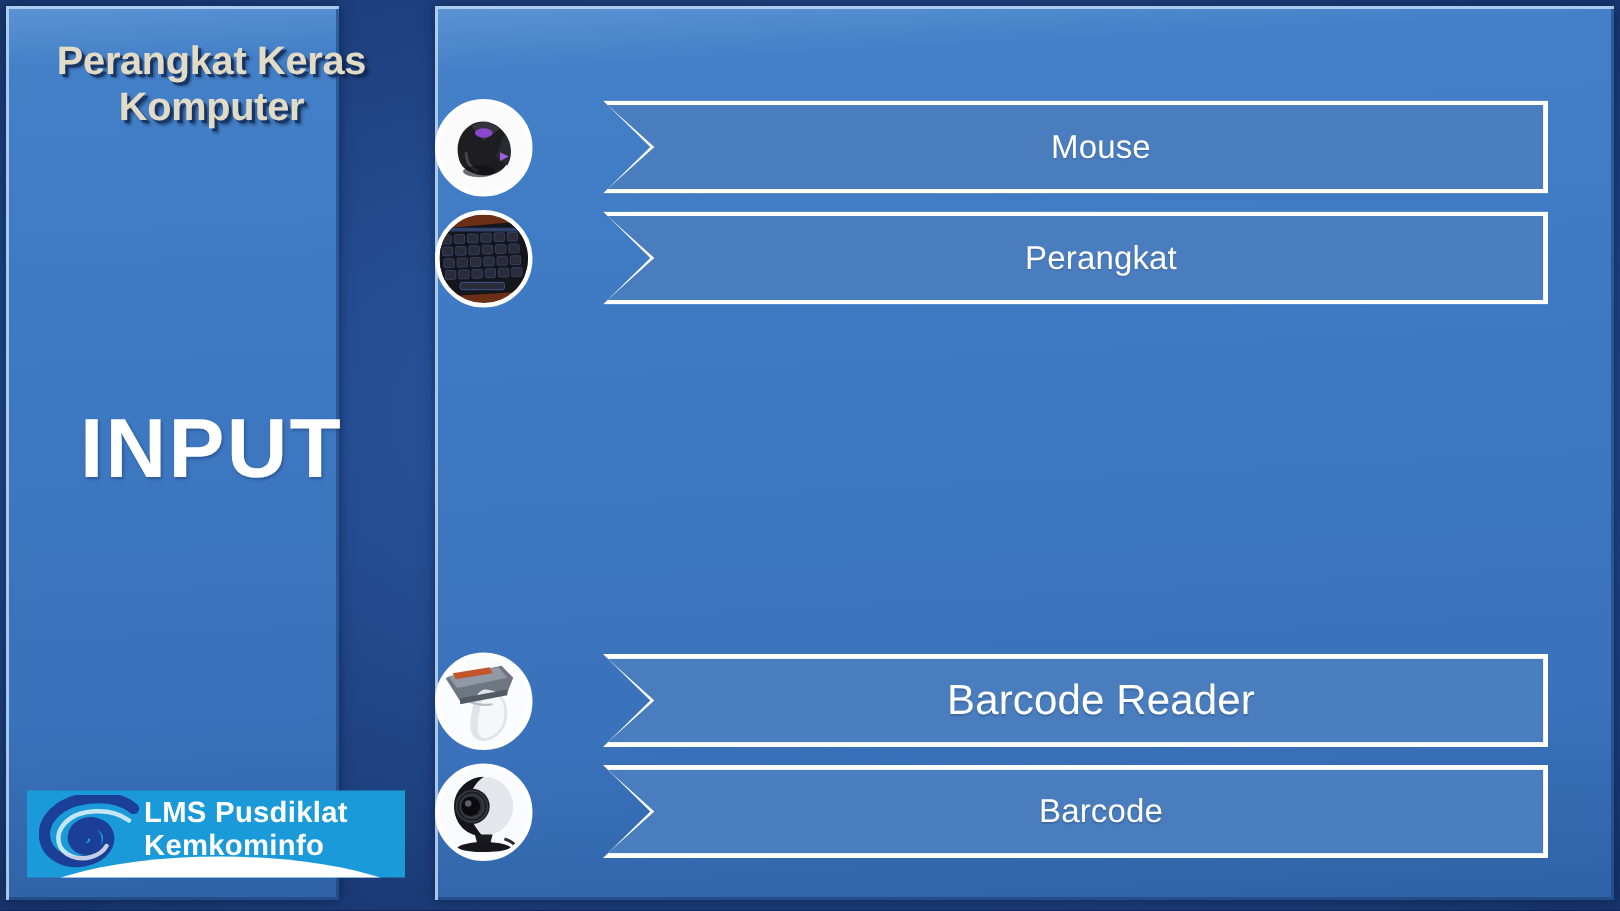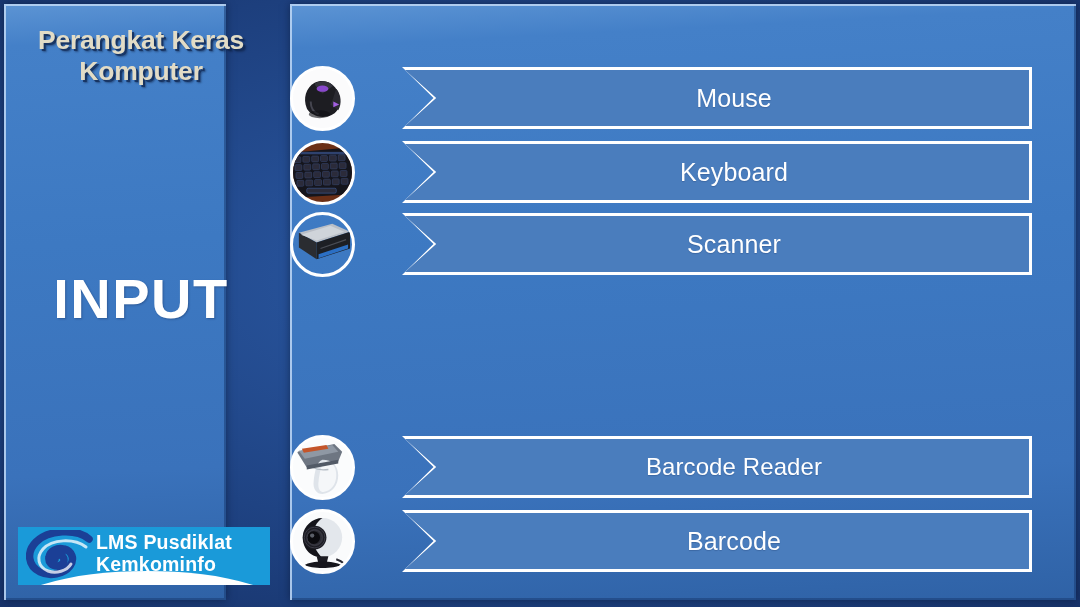--- a/index.html
+++ b/index.html
@@ -154,25 +154,25 @@
   .bar-label {
     position: absolute;
     left: 40px;
     top: 0;
     right: 6px;
     height: 100%;
     display: flex;
     align-items: center;
     justify-content: center;
     color: #ffffff;
-    font-size: 25px;
+    font-size: 22px;
     letter-spacing: 0.1px;
     text-shadow: 0 1px 1px rgba(20, 45, 90, 0.25);
   }
-  .bar-label.shrink { font-size: 24px; }
+  .bar-label.shrink { font-size: 28px; }
 
   
   .thumb {
     position: absolute;
     left: -112px;
     top: -1px;
     width: 65px;
     height: 65px;
     border-radius: 50%;
     border: 3px solid #ffffff;
@@ -226,21 +226,21 @@
           <path d="M41 33 l6 3 -6 3 z" fill="#a25fe0"></path>
           <path d="M18 33 C18 39 21 44 26 46" stroke="#45454f" stroke-width="2" fill="none"></path>
           <ellipse cx="27" cy="46" rx="11" ry="4" fill="#0f0f13" opacity="0.6"></ellipse>
         </svg>
       </div>
     </div>
 
     <div class="device-row" style="top:137px">
       <div class="bar-outer"></div>
       <div class="bar-inner"></div>
-      <div class="bar-label">Keyboard</div>
+      <div class="bar-label">Perangkat</div>
       <div class="thumb filled">
         <svg viewBox="0 0 60 60" aria-hidden="true">
           <rect x="0" y="0" width="60" height="60" fill="#6b2f16"></rect>
           <path d="M-4 10 L64 4 L64 52 L-4 56 Z" fill="#15151c"></path>
           <g fill="#2b2b3a" stroke="#3a4d7a" stroke-width="0.5">
             <rect x="1" y="14" width="7" height="6" rx="1"></rect>
               <rect x="10" y="13.6" width="7" height="6" rx="1"></rect>
             <rect x="19" y="13.2" width="7" height="6" rx="1"></rect>
               <rect x="28" y="12.8" width="7" height="6" rx="1"></rect>
             <rect x="37" y="12.4" width="7" height="6" rx="1"></rect>
@@ -263,35 +263,20 @@
               <rect x="31" y="36.8" width="7" height="6" rx="1"></rect>
             <rect x="40" y="36.4" width="7" height="6" rx="1"></rect>
               <rect x="49" y="36" width="7" height="6" rx="1"></rect>
           </g>
           <rect x="14" y="46" width="30" height="5" rx="1.5" fill="#2b2b3a" stroke="#3f5fa0" stroke-width="0.6"></rect>
           <rect x="-4" y="9" width="68" height="2.5" fill="#4a6fc0" opacity="0.5"></rect>
         </svg>
       </div>
     </div>
 
-    <div class="device-row" style="top:209px">
-      <div class="bar-outer"></div>
-      <div class="bar-inner"></div>
-      <div class="bar-label">Scanner</div>
-      <div class="thumb clear">
-        <svg viewBox="0 0 60 60" aria-hidden="true">
-          <path d="M6 18 L40 9 L58 17 L24 28 Z" fill="#b9bec6"></path>
-          <path d="M6 18 L24 28 L24 45 L6 33 Z" fill="#2a2c31"></path>
-          <path d="M24 28 L58 17 L58 34 L24 45 Z" fill="#1d1f24"></path>
-          <path d="M26 40 L56 30 L56 34 L26 44 Z" fill="#2b6fc4"></path>
-          <path d="M8 20 L38 11 L52 17 L24 26 Z" fill="#cfd4da"></path>
-          <path d="M28 34 L54 25" stroke="#4a4d55" stroke-width="1.2"></path>
-        </svg>
-      </div>
-    </div>
 
 
 
     <div class="device-row" style="top:432px">
       <div class="bar-outer"></div>
       <div class="bar-inner"></div>
       <div class="bar-label shrink">Barcode Reader</div>
       <div class="thumb filled">
         <svg viewBox="0 0 60 60" aria-hidden="true">
           <rect x="0" y="0" width="60" height="60" fill="#fbfcfd"></rect>

